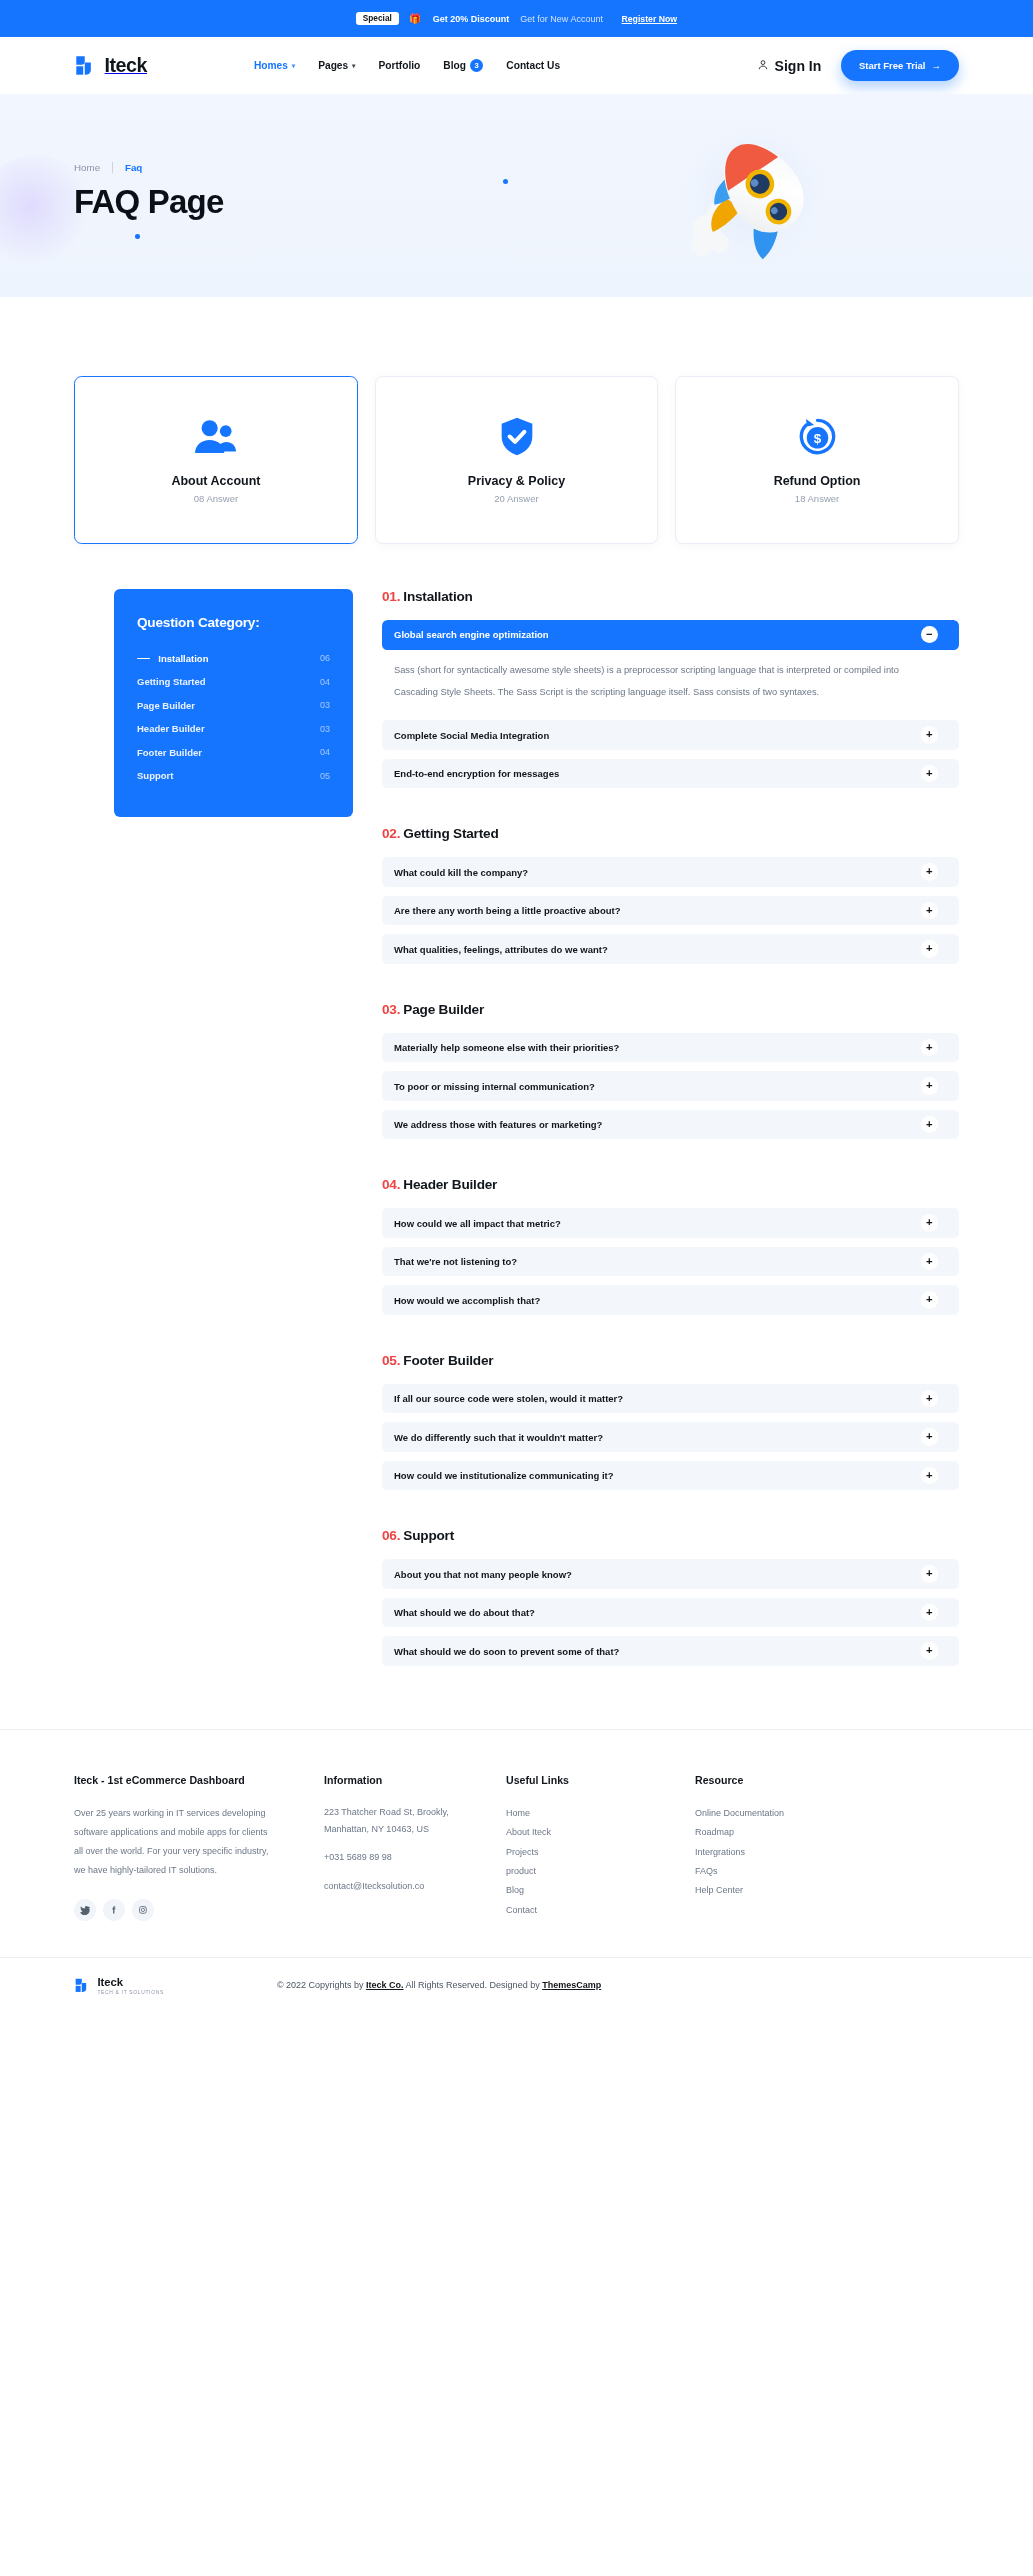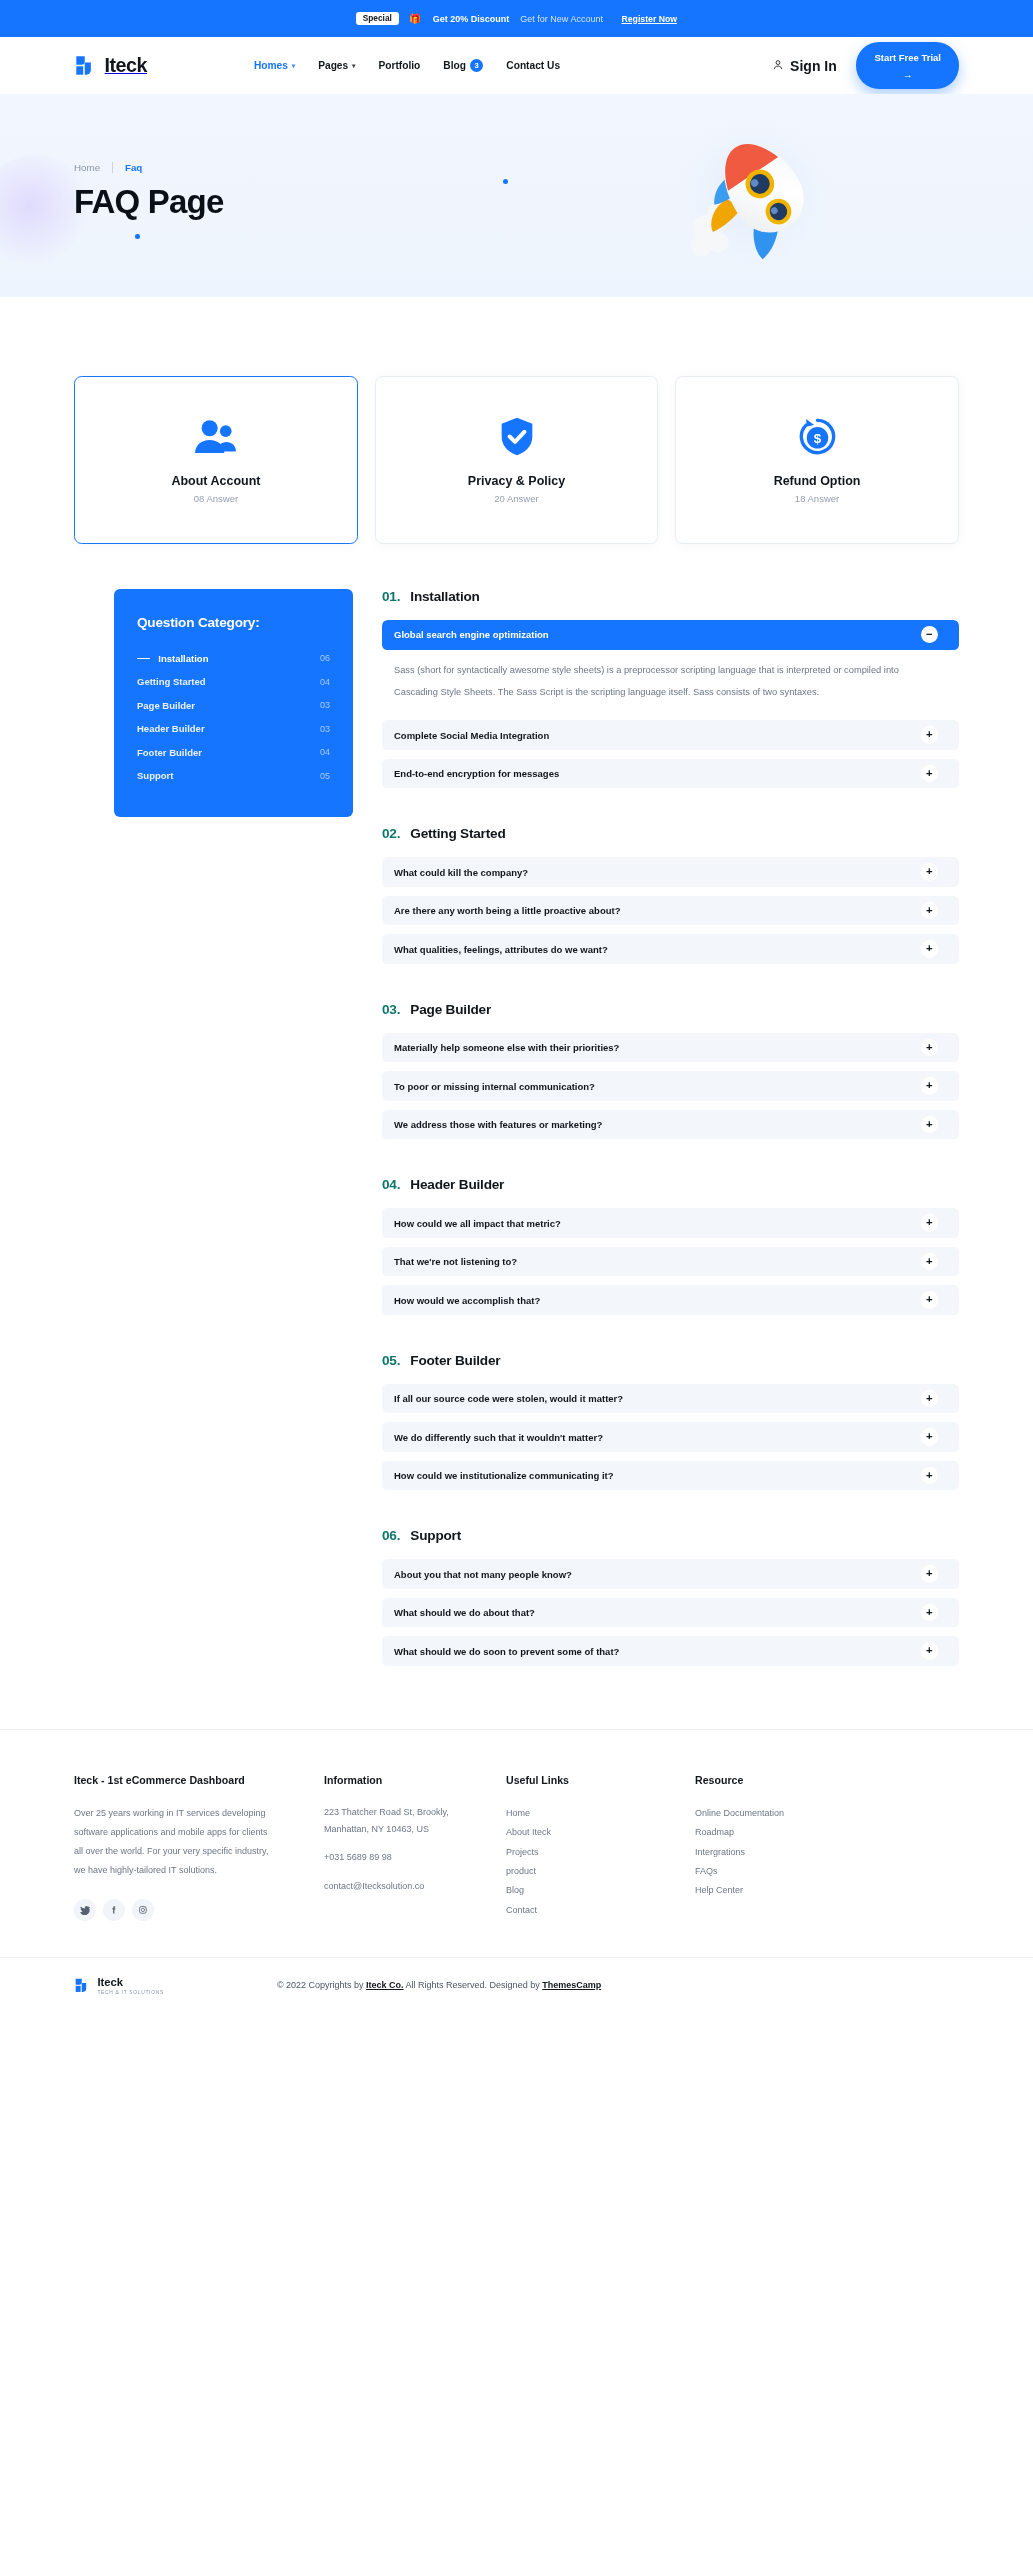--- a/index.html
+++ b/index.html
@@ -56,21 +56,20 @@
   }
 
   .hright { margin-left: auto; display: flex; align-items: center; gap: 19.7px; }
   .signin { display: flex; align-items: center; gap: 6px; font-size: 14px; font-weight: 600; color: #11161c; text-decoration: none; }
   .btn-trial {
     background: #1675ff; color: #fff; font-size: 9.5px; font-weight: 700;
     padding: 9.8px 18px; border-radius: 23px; border: none; cursor: pointer;
     display: inline-flex; align-items: center; gap: 6px;
     box-shadow: 0 6px 13.6px rgba(22,117,255,.35);
     font-family: inherit;
-    flex-direction: column;
   }
 
   
   .hero {
     background: linear-gradient(180deg,#f2f6fe 0%,#eef4fd 100%);
     height: 203px; position: relative; overflow: hidden;
   }
   .hero .wrap { height: 203px; }
   .hero-blob {
     position: absolute; left: -21px; top: 61px; width: 113px; height: 113px;
@@ -107,21 +106,21 @@
   }
   .sidebar h3 { font-size: 13.6px; font-weight: 700; margin-bottom: 16.6px; letter-spacing: -0.2px; }
   .cat-row { display: flex; align-items: center; height: 23.5px; font-size: 9.5px; }
   .cat-row .dash { width: 13px; height: 1.5px; background: #fff; margin-right: 8.3px; border-radius: 1.5px; }
   .cat-row .lbl { font-weight: 700; color: #ffffff; }
   .cat-row.dim .lbl { color: #eaf2ff; }
   .cat-row .num { margin-left: auto; font-size: 9px; color: #a7caff; font-weight: 500; }
 
   .faq-main { flex: 1; min-width: 0; }
   .sec-title { font-size: 13.6px; font-weight: 700; color: #11161c; letter-spacing: -0.2px; }
-  .sec-title .n { color: #0f766e; font-weight: 700; margin-right: 10px; }
+  .sec-title .n { color: #ef4444; font-weight: 700; margin-right: 3px; }
   .sec + .sec { margin-top: 38px; }
   .acc-list { margin-top: 16px; }
 
   .acc-item { background: #f3f6fb; border-radius: 5.3px; margin-bottom: 9px; overflow: hidden; }
   .acc-item.open { background: transparent; margin-bottom: 0; }
   .acc-head {
     height: 29.5px; display: flex; align-items: center;
     padding: 0 21px 0 12px; cursor: pointer;
   }
   .acc-q { font-size: 9.5px; font-weight: 700; color: #11161c; }

